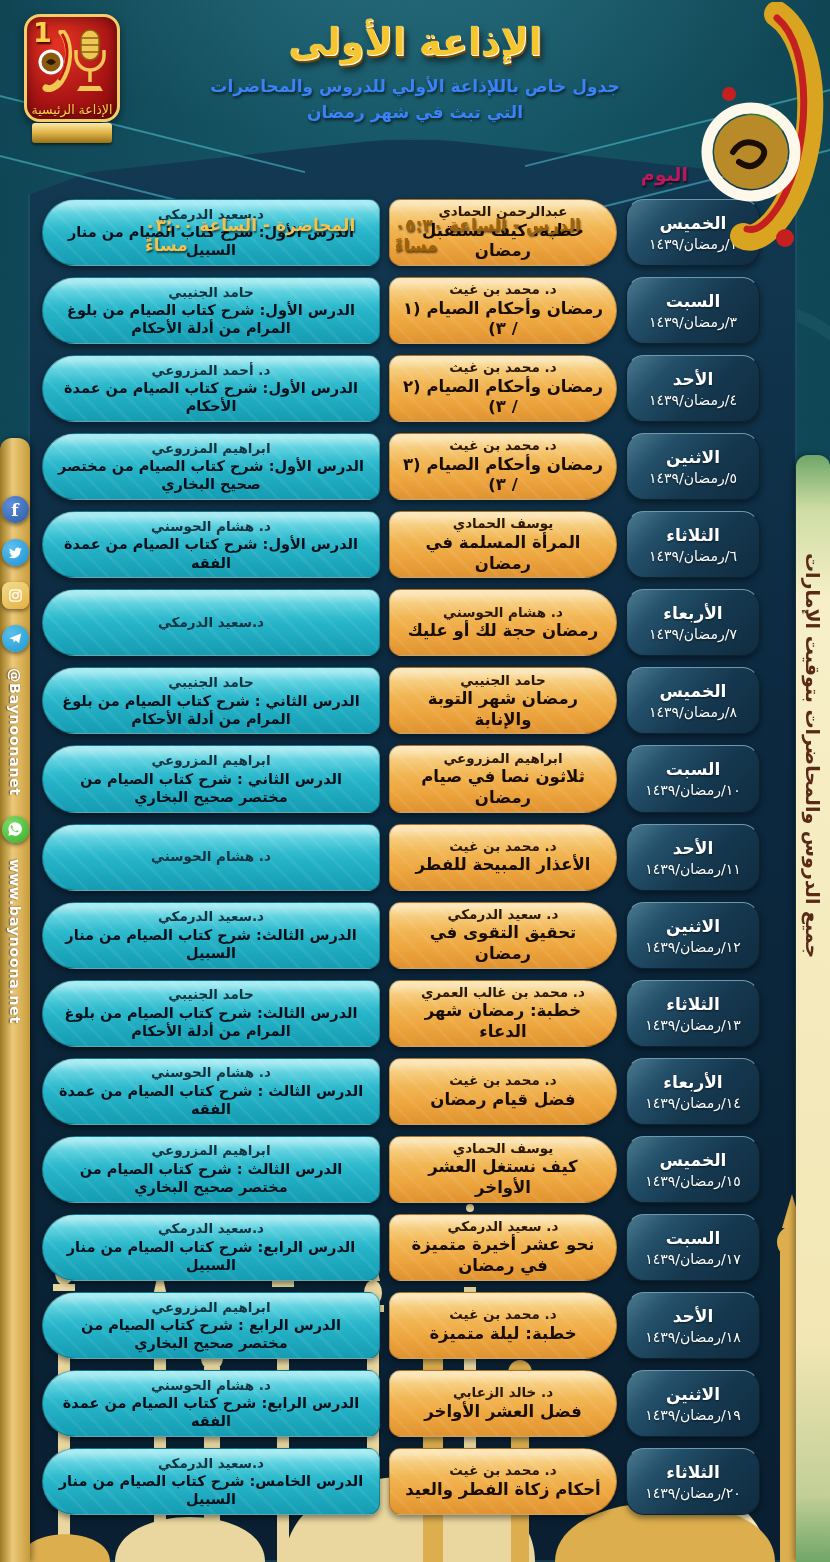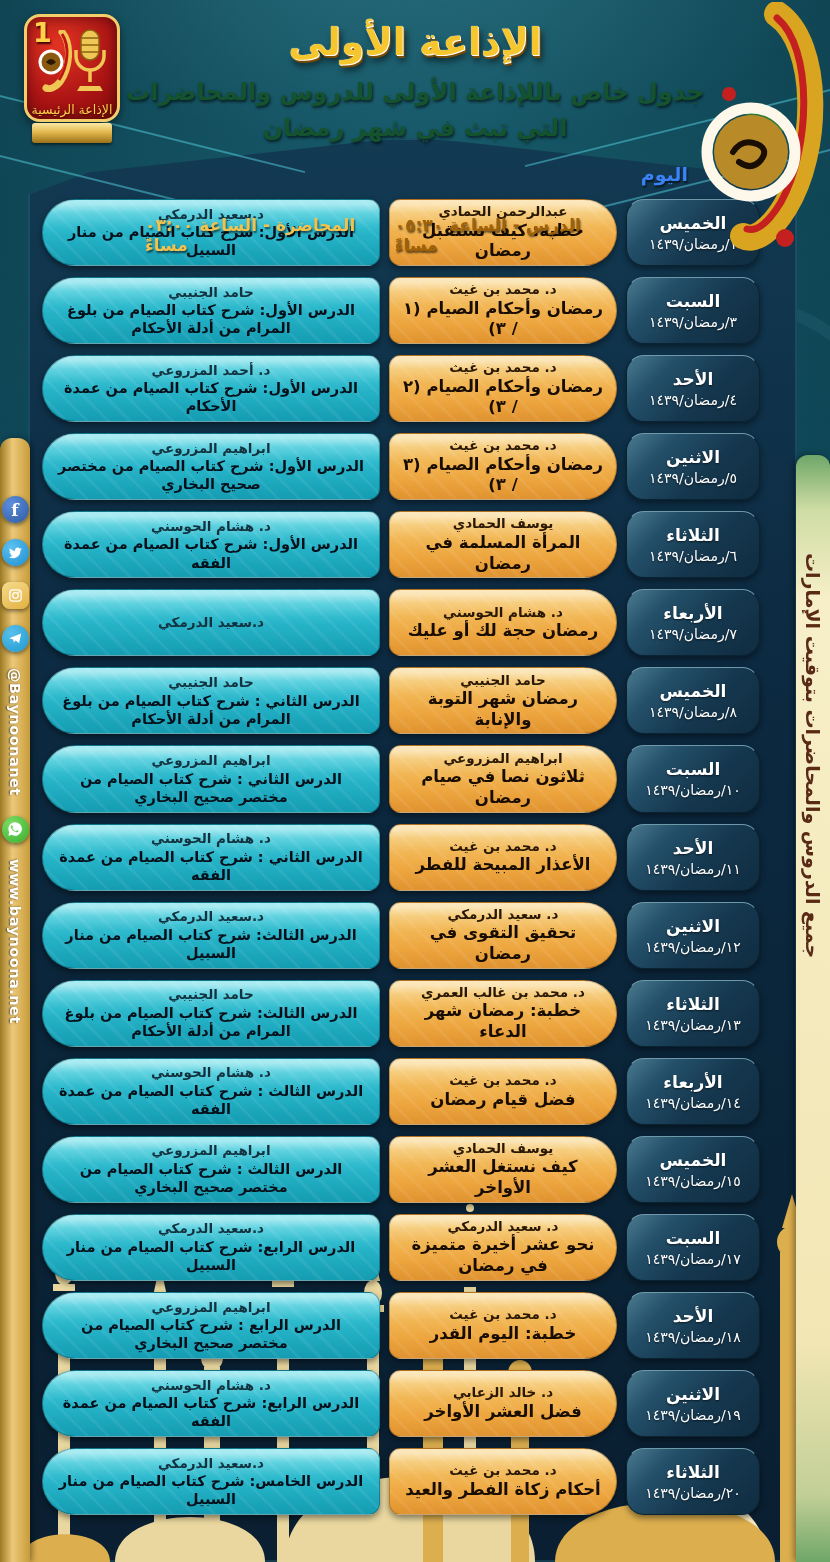--- a/index.html
+++ b/index.html
@@ -30,25 +30,25 @@
   }
 
   
   .page-title{
     position:absolute;top:20px;left:0;right:0;text-align:center;z-index:4;
     font-size:38px;font-weight:bold;color:#f6c62e;
     text-shadow:0 0 1px #fff,1px 1px 0 #fff,2px 3px 0 #7a4a00,3px 6px 7px rgba(0,0,0,.65);
   }
   .subtitle{
     position:absolute;top:74px;left:0;right:0;text-align:center;z-index:4;
-    color:#14532d;font-size:24px;font-weight:bold;line-height:1.5;
+    color:#3b82f6;font-size:17px;font-weight:bold;line-height:1.5;
     text-shadow:1px 2px 3px rgba(0,0,0,.65);
   }
   .colhead-day{
-    position:absolute;top:163px;right:142px;z-index:4;color:#3b82f6;
+    position:absolute;top:163px;right:142px;z-index:4;color:#be185d;
     font-size:19px;font-weight:bold;text-shadow:1px 2px 2px rgba(0,0,0,.6);
   }
   .times{
     position:absolute;top:167px;left:145px;width:460px;z-index:4;
     display:flex;gap:18px;justify-content:center;font-size:17px;font-weight:bold;
     text-shadow:1px 2px 2px rgba(0,0,0,.6);direction:ltr;margin-top:48px;
   }
   .t-lecture{color:#f2c14e;}
   .t-lesson{color:#a16207;}
 
@@ -382,21 +382,20 @@
     <div class="cell day">
       <div class="day-name">الأحد</div>
       <div class="day-date">١١/رمضان/١٤٣٩</div>
     </div>
     <div class="cell card lecture">
       <div class="speaker">د. محمد بن غيث</div>
       <div class="lec-title">الأعذار المبيحة للفطر</div>
     </div>
     <div class="cell card lesson">
       <div class="speaker">د. هشام الحوسني</div>
-      <div class="les-desc">الدرس الثاني : شرح كتاب الصيام من عمدة الفقه</div>
     </div>
   </div>
 
   <div class="row">
     <div class="cell day">
       <div class="day-name">الاثنين</div>
       <div class="day-date">١٢/رمضان/١٤٣٩</div>
     </div>
     <div class="cell card lecture">
       <div class="speaker">د. سعيد الدرمكي</div>
@@ -468,21 +467,21 @@
     </div>
   </div>
 
   <div class="row">
     <div class="cell day">
       <div class="day-name">الأحد</div>
       <div class="day-date">١٨/رمضان/١٤٣٩</div>
     </div>
     <div class="cell card lecture">
       <div class="speaker">د. محمد بن غيث</div>
-      <div class="lec-title">خطبة: اليوم القدر</div>
+      <div class="lec-title">خطبة: ليلة متميزة</div>
     </div>
     <div class="cell card lesson">
       <div class="speaker">ابراهيم المزروعي</div>
       <div class="les-desc">الدرس الرابع : شرح كتاب الصيام من مختصر صحيح البخاري</div>
     </div>
   </div>
 
   <div class="row">
     <div class="cell day">
       <div class="day-name">الاثنين</div>

